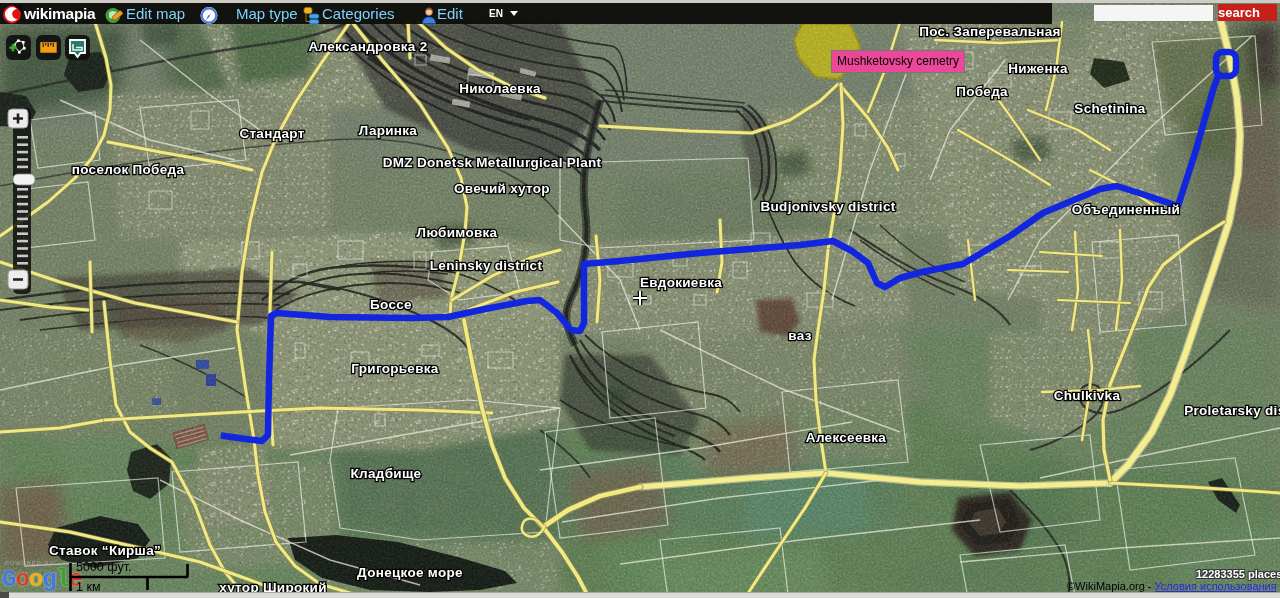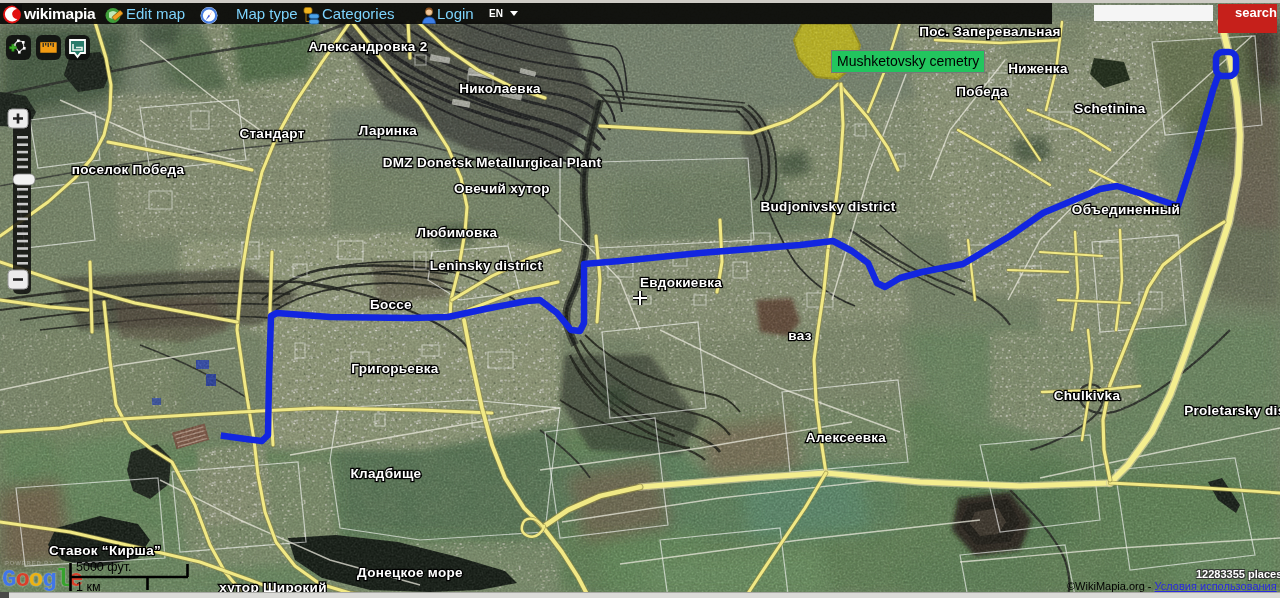--- a/index.html
+++ b/index.html
@@ -5,23 +5,23 @@
 html,body{margin:0;padding:0;background:#6f7a64}
 body{width:1280px;height:598px;overflow:hidden;position:relative;font-family:"Liberation Sans",sans-serif}
 #map{position:absolute;left:0;top:0}
 #topstrip{position:absolute;left:0;top:0;width:1280px;height:3px;background:#cfccc6;z-index:30}
 #topbar{position:absolute;left:0;top:3px;width:1052px;height:21px;background:rgba(12,12,10,0.94);z-index:30}
 .tb{position:absolute;top:0;height:21px;line-height:21px;white-space:nowrap}
 .red{color:#7dd3fc;font-weight:normal;font-size:15px;letter-spacing:0px}
 #logotext{color:#fff;font-weight:bold;font-size:15.5px;letter-spacing:-0.3px}
 #en{color:#fff;font-size:10px;font-weight:bold}
 #searchbox{position:absolute;left:1094px;top:5px;width:119px;height:16px;background:#f5f5f5;border:none;z-index:31}
-#searchbtn{position:absolute;left:1218px;top:4px;width:59px;height:29px;background:#c6201b;color:#fff;font-weight:bold;font-size:13px;text-align:right;line-height:17px;z-index:31}
+#searchbtn{position:absolute;left:1218px;top:4px;width:59px;height:17px;background:#c6201b;color:#fff;font-weight:bold;font-size:13px;text-align:left;line-height:17px;z-index:31}
 .mapbtn{position:absolute;width:25px;height:25px;background:rgba(12,12,12,0.88);border-radius:6px;z-index:20}
-#tooltip{position:absolute;left:831px;top:50px;height:17px;background:#22c55e;border:1px solid #777;color:#000;font-size:14px;line-height:17px;padding:2px 5px;z-index:25}
+#tooltip{position:absolute;left:831px;top:50px;height:17px;background:#ec4899;border:1px solid #777;color:#000;font-size:12px;line-height:17px;padding:2px 5px;z-index:25}
 #zoomwrap{position:absolute;left:0;top:0;z-index:20}
 #googlelogo{position:absolute;left:2px;top:566px;z-index:20;font-family:Liberation Mono, monospace;font-weight:bold;font-size:24px;letter-spacing:-1px;text-shadow:0 0 2px rgba(255,255,255,0.6)}
 #poweredby{position:absolute;left:5px;top:560px;z-index:20;font-size:6px;color:rgba(210,210,205,0.4);font-weight:bold;letter-spacing:0.8px}
 #scalebar{position:absolute;left:0;top:0;z-index:20}
 #places{position:absolute;left:1196px;top:568px;z-index:20;color:#fff;font-size:11px;font-weight:bold;white-space:nowrap;text-shadow:-1px -1px 0 #333,1px -1px 0 #333,-1px 1px 0 #333,1px 1px 0 #333}
 #attrib{position:absolute;left:1067px;top:580px;z-index:20;color:#000;font-size:11px;white-space:nowrap}
 #attrib a{color:#2a2ae0;text-decoration:underline}
 #bottomstrip{position:absolute;left:0;top:592px;width:1280px;height:6px;background:#dbdbd8;border-top:1px solid #a8a8a4;z-index:30}
 #bottomsq{position:absolute;left:0;top:592px;width:9px;height:6px;background:#4a4a48;z-index:31}
 </style>
@@ -908,21 +908,21 @@
   <rect x="6" y="13" width="10" height="4.4" rx="2.2" fill="#4da2e8" stroke="#2060a0" stroke-width="0.8"></rect>
   <path d="M3 7 L3 15 L6 15" stroke="#9a7010" stroke-width="1" fill="none"></path>
  </svg>
  <div class="tb red" style="left:322px">Categories</div>
 
  <svg class="tb" style="left:420px;top:2px" width="18" height="18" viewBox="0 0 18 18">
   <circle cx="9" cy="5.5" r="3.5" fill="#f3c89a" stroke="#8a5a20" stroke-width="0.6"></circle>
   <path d="M9 1 Q13 1 12.5 5 Q11 2.5 9 3 Q7 2.5 5.5 5 Q5 1 9 1Z" fill="#8a4f1d"></path>
   <path d="M2.5 17 Q3 10.5 9 10.5 Q15 10.5 15.5 17 Z" fill="#3d7fe8" stroke="#1d4fa8" stroke-width="0.7"></path>
  </svg>
- <div class="tb red" style="left:437px">Login</div>
+ <div class="tb red" style="left:437px">Edit</div>
  <div class="tb" id="en" style="left:489px">EN</div>
  <svg class="tb" style="left:510px;top:8px" width="9" height="7">
       <path d="M0 0 L8 0 L4 5 Z" fill="#fff"></path>
     </svg>
 </div>
 
 <div id="searchbox"></div>
 
 <div id="searchbtn">search</div>
 

